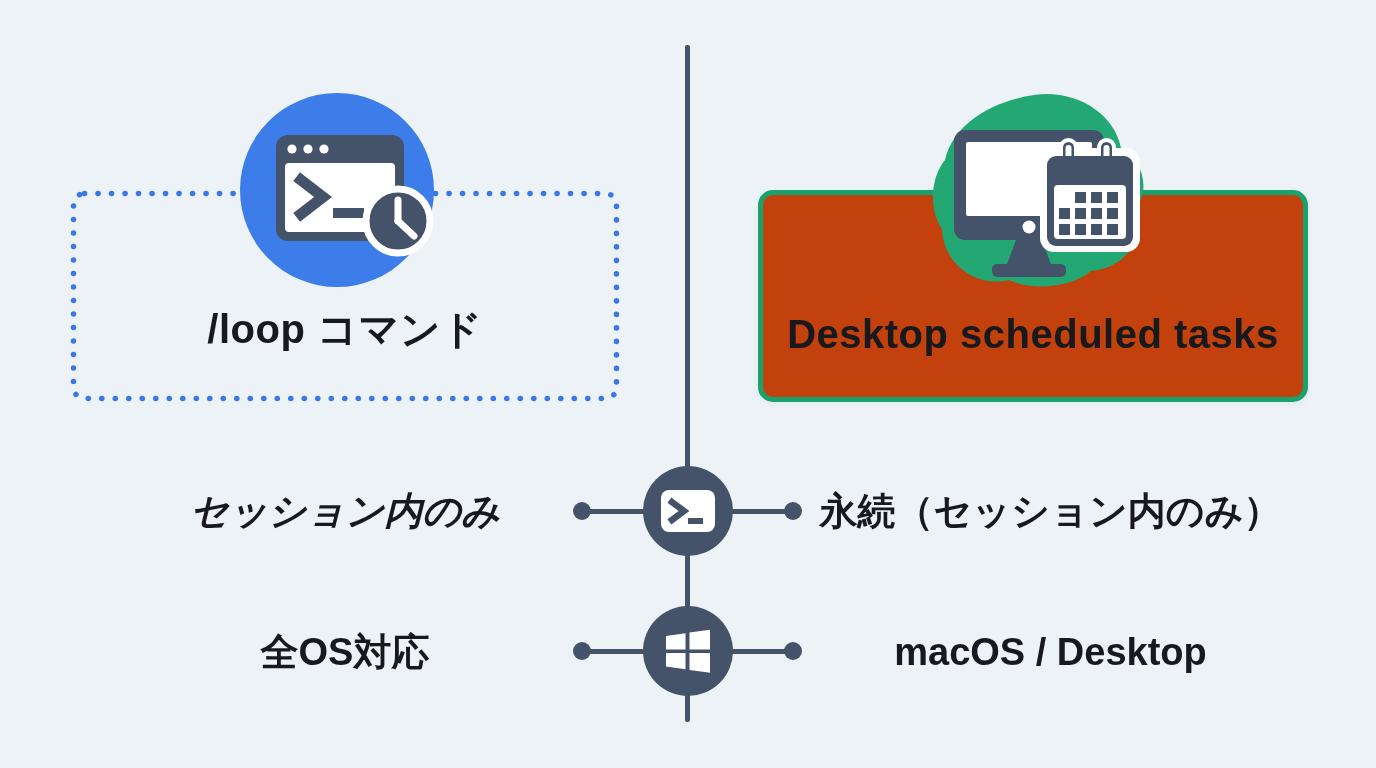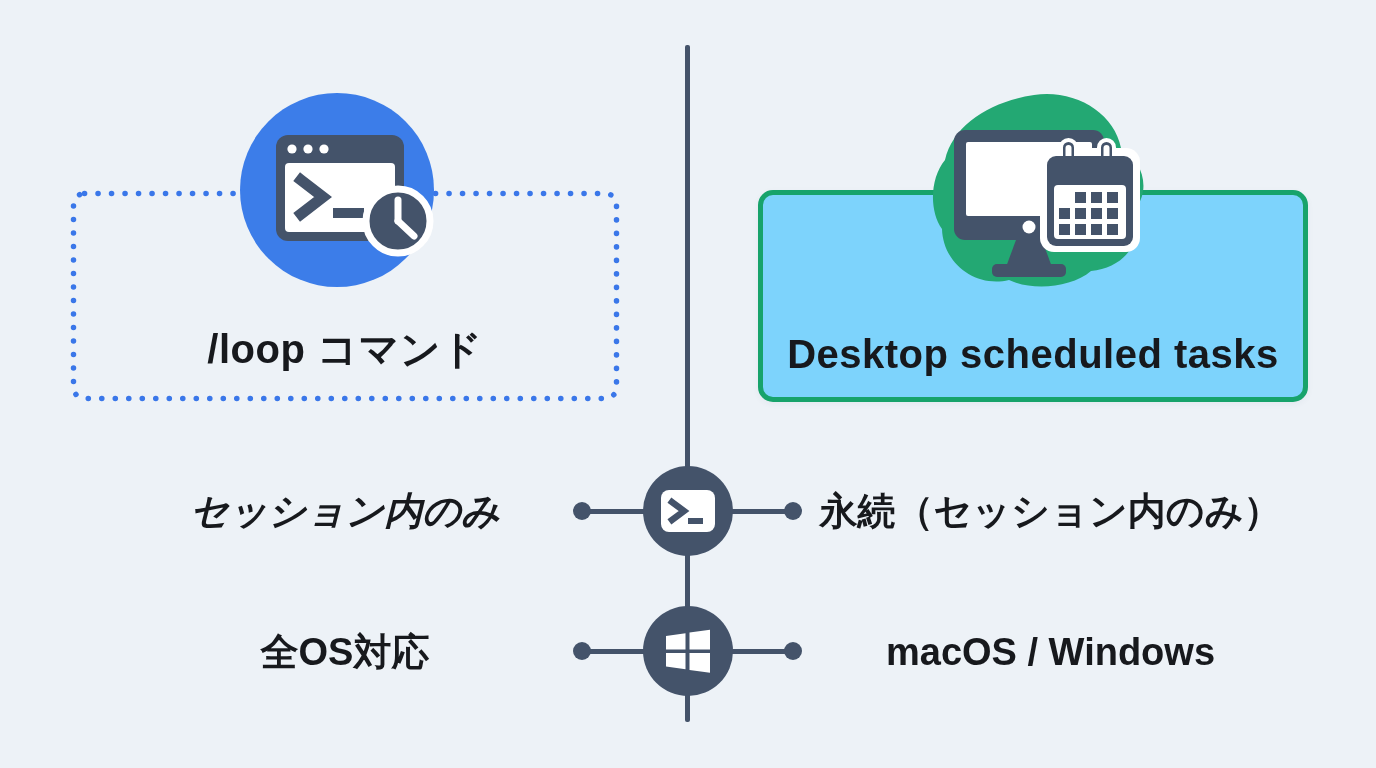--- a/index.html
+++ b/index.html
@@ -14,27 +14,27 @@
   
   .divider{
     left:685px;top:45px;width:5px;height:677px;
     background:#44536a;border-radius:2px;z-index:1;
   }
 
   
   .card{box-sizing:border-box;left:70px;top:190px;width:550px;height:212px;z-index:2;}
   .card-right{
     left:758px;
-    background:#7dd3fc;
+    background:#c2410c;
     border:5px solid #17a36b;
     border-radius:15px;
     box-shadow:0 2px 6px rgba(40,60,90,.05);
   }
   .card-title{
-    position:absolute;left:0;right:0;top:128px;height:62px;
+    position:absolute;left:0;right:0;top:108px;height:62px;
     display:flex;align-items:center;justify-content:center;
     font-size:40px;font-weight:800;letter-spacing:.5px;
     white-space:nowrap;
   }
   .dotted-rect{position:absolute;left:0;top:0;}
 
   
   .hero-icon{z-index:3;}
   .hero-left{left:240px;top:93px;width:194px;height:194px;}
   .hero-right{left:928px;top:90px;width:224px;height:202px;}
@@ -140,15 +140,15 @@
   <div class="abs dot" style="left:784px;top:642px;"></div>
   <svg class="abs node" style="left:643px;top:606px;" viewBox="0 0 90 90">
     <circle cx="45" cy="45" r="45" fill="#44536a"></circle>
     <g fill="#ffffff">
       <polygon points="23,30 42.5,27.2 42.5,43.5 23,43.5"></polygon>
       <polygon points="46.5,26.6 67,23.7 67,43.5 46.5,43.5"></polygon>
       <polygon points="23,47 42.5,47 42.5,63.3 23,60.5"></polygon>
       <polygon points="46.5,47 67,47 67,66.8 46.5,63.9"></polygon>
     </g>
   </svg>
-  <div class="abs row-label r" style="top:621px;">macOS / Windows</div>
+  <div class="abs row-label r" style="top:621px;">macOS / Desktop</div>
 
 </div>
 
 </body></html>

